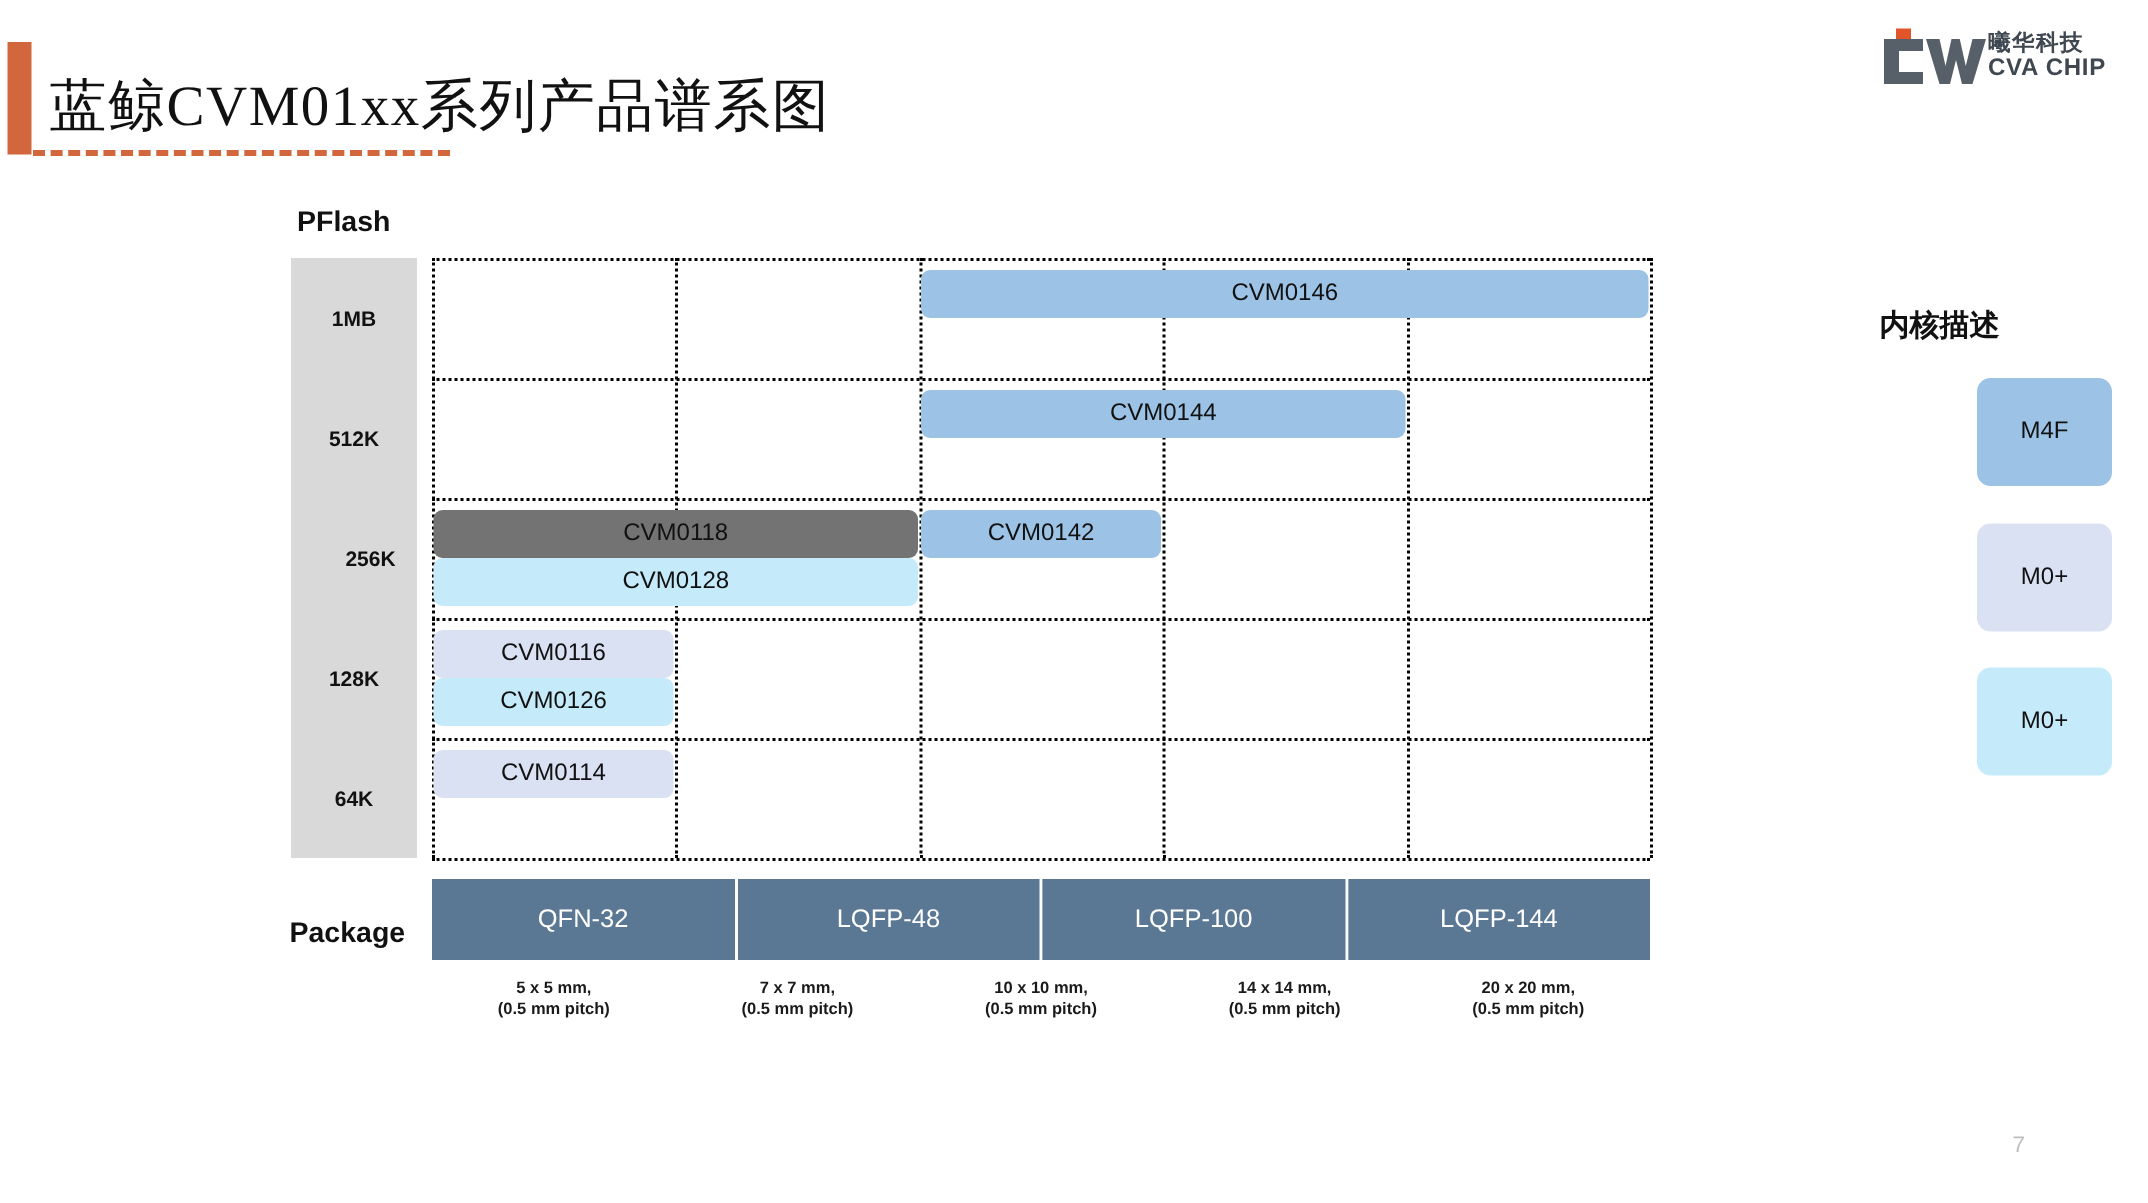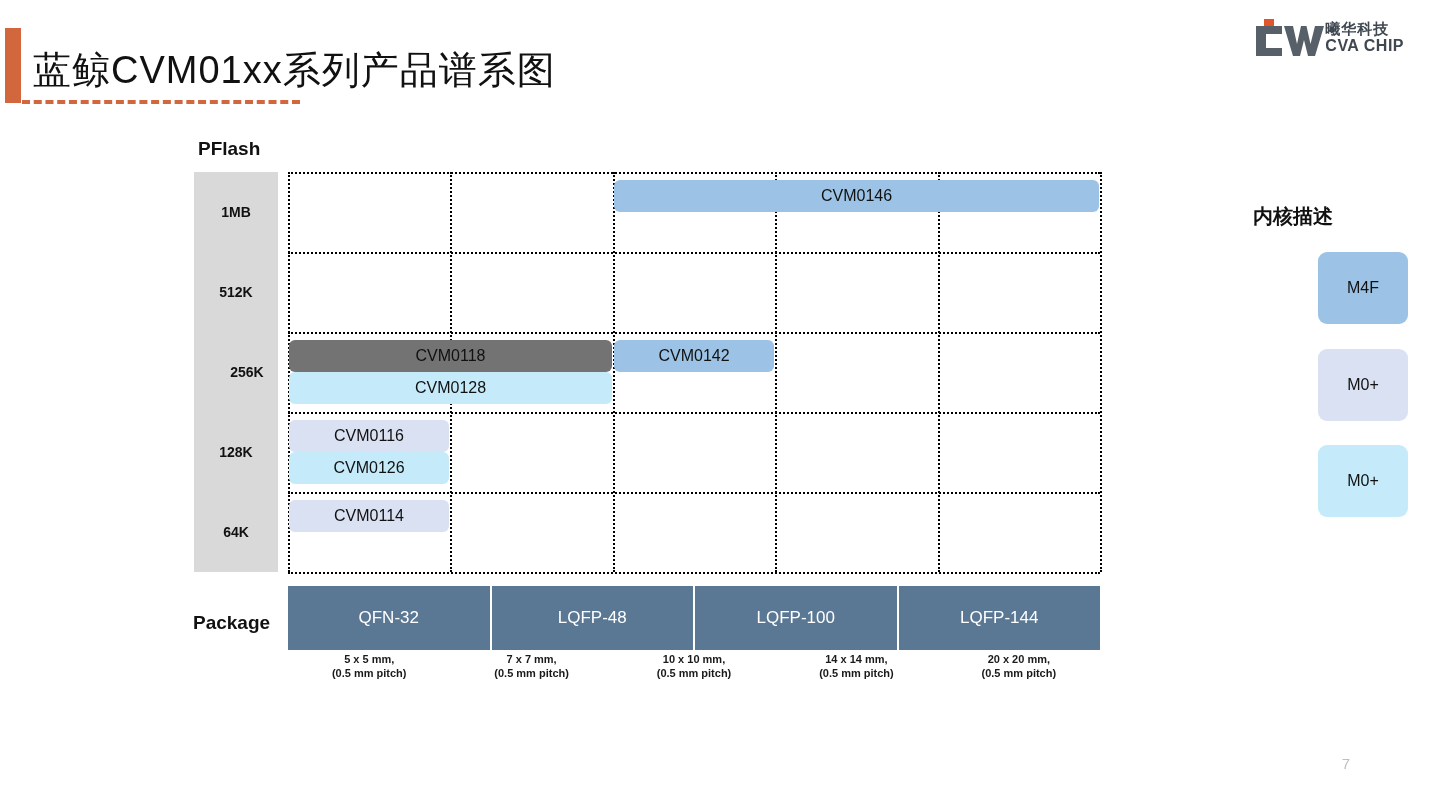--- a/index.html
+++ b/index.html
@@ -21,21 +21,21 @@
     left: 5px;
     top: 28px;
     width: 16px;
     height: 75px;
     background: #d2663c;
   }
   #page-title {
     position: absolute;
     left: 33px;
     top: 45px;
-    font-family: Liberation Sans, sans-serif;
+    font-family: Liberation Serif, serif;
     font-size: 38px;
     font-weight: 400;
     color: #111111;
     letter-spacing: 1px;
     white-space: nowrap;
   }
   #title-underline {
     position: absolute;
     left: 22px;
     top: 100px;
@@ -169,21 +169,21 @@
     color: #111111;
     box-sizing: border-box;
   }
 
   
   #package-row {
     position: absolute;
     left: 288px;
     top: 586px;
     width: 812px;
-    height: 64px;
+    height: 54px;
     display: flex;
   }
   .package-cell {
     flex: 1 1 0;
     background: #5a7794;
     border-right: 2px solid #ffffff;
     display: flex;
     align-items: center;
     justify-content: center;
     color: #ffffff;
@@ -278,20 +278,21 @@
       <div class="grid-vline" style="left: 487px;"></div>
       <div class="grid-vline" style="left: 650px;"></div>
       <div class="grid-vline" style="left: 812px;"></div>
       <div class="grid-hline" style="top: 0px;"></div>
       <div class="grid-hline" style="top: 80px;"></div>
       <div class="grid-hline" style="top: 160px;"></div>
       <div class="grid-hline" style="top: 240px;"></div>
       <div class="grid-hline" style="top: 320px;"></div>
       <div class="grid-hline" style="top: 400px;"></div>
       <div class="chip-bar" style="left: 326px; width: 485px; background: rgb(156, 195, 229); top: 8px;">CVM0146</div>
+      <div class="chip-bar" style="left: 326px; width: 323px; background: rgb(156, 195, 229); top: 88px;">CVM0144</div>
       <div class="chip-bar" style="left: 1px; width: 323px; background: #737373; top: 168px;">CVM0118</div>
       <div class="chip-bar" style="left: 1px; width: 323px; background: rgb(197, 235, 250); top: 200px;">CVM0128</div>
       <div class="chip-bar" style="left: 326px; width: 160px; background: rgb(156, 195, 229); top: 168px;">CVM0142</div>
       <div class="chip-bar" style="left: 1px; width: 160px; background: rgb(217, 225, 242); top: 248px;">CVM0116</div>
       <div class="chip-bar" style="left: 1px; width: 160px; background: rgb(197, 235, 250); top: 280px;">CVM0126</div>
       <div class="chip-bar" style="left: 1px; width: 160px; background: rgb(217, 225, 242); top: 328px;">CVM0114</div>
     </div>
 
   <div id="package-row">
       <div class="package-cell">QFN-32</div>

